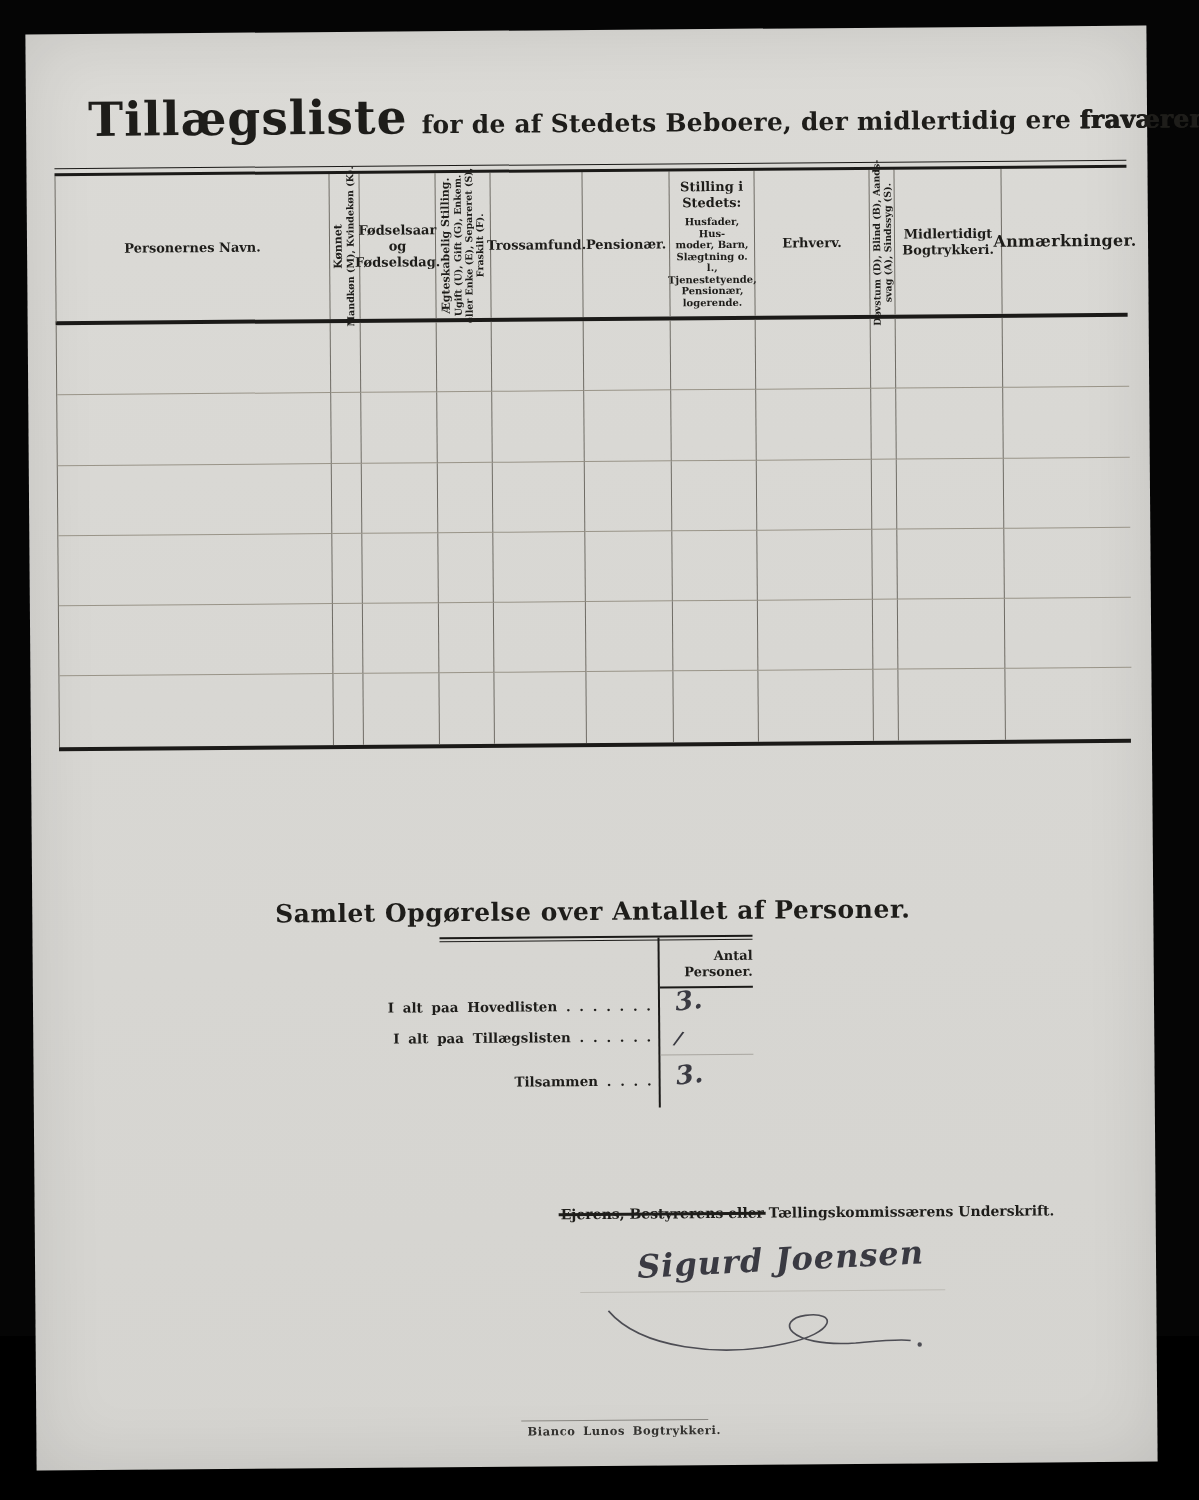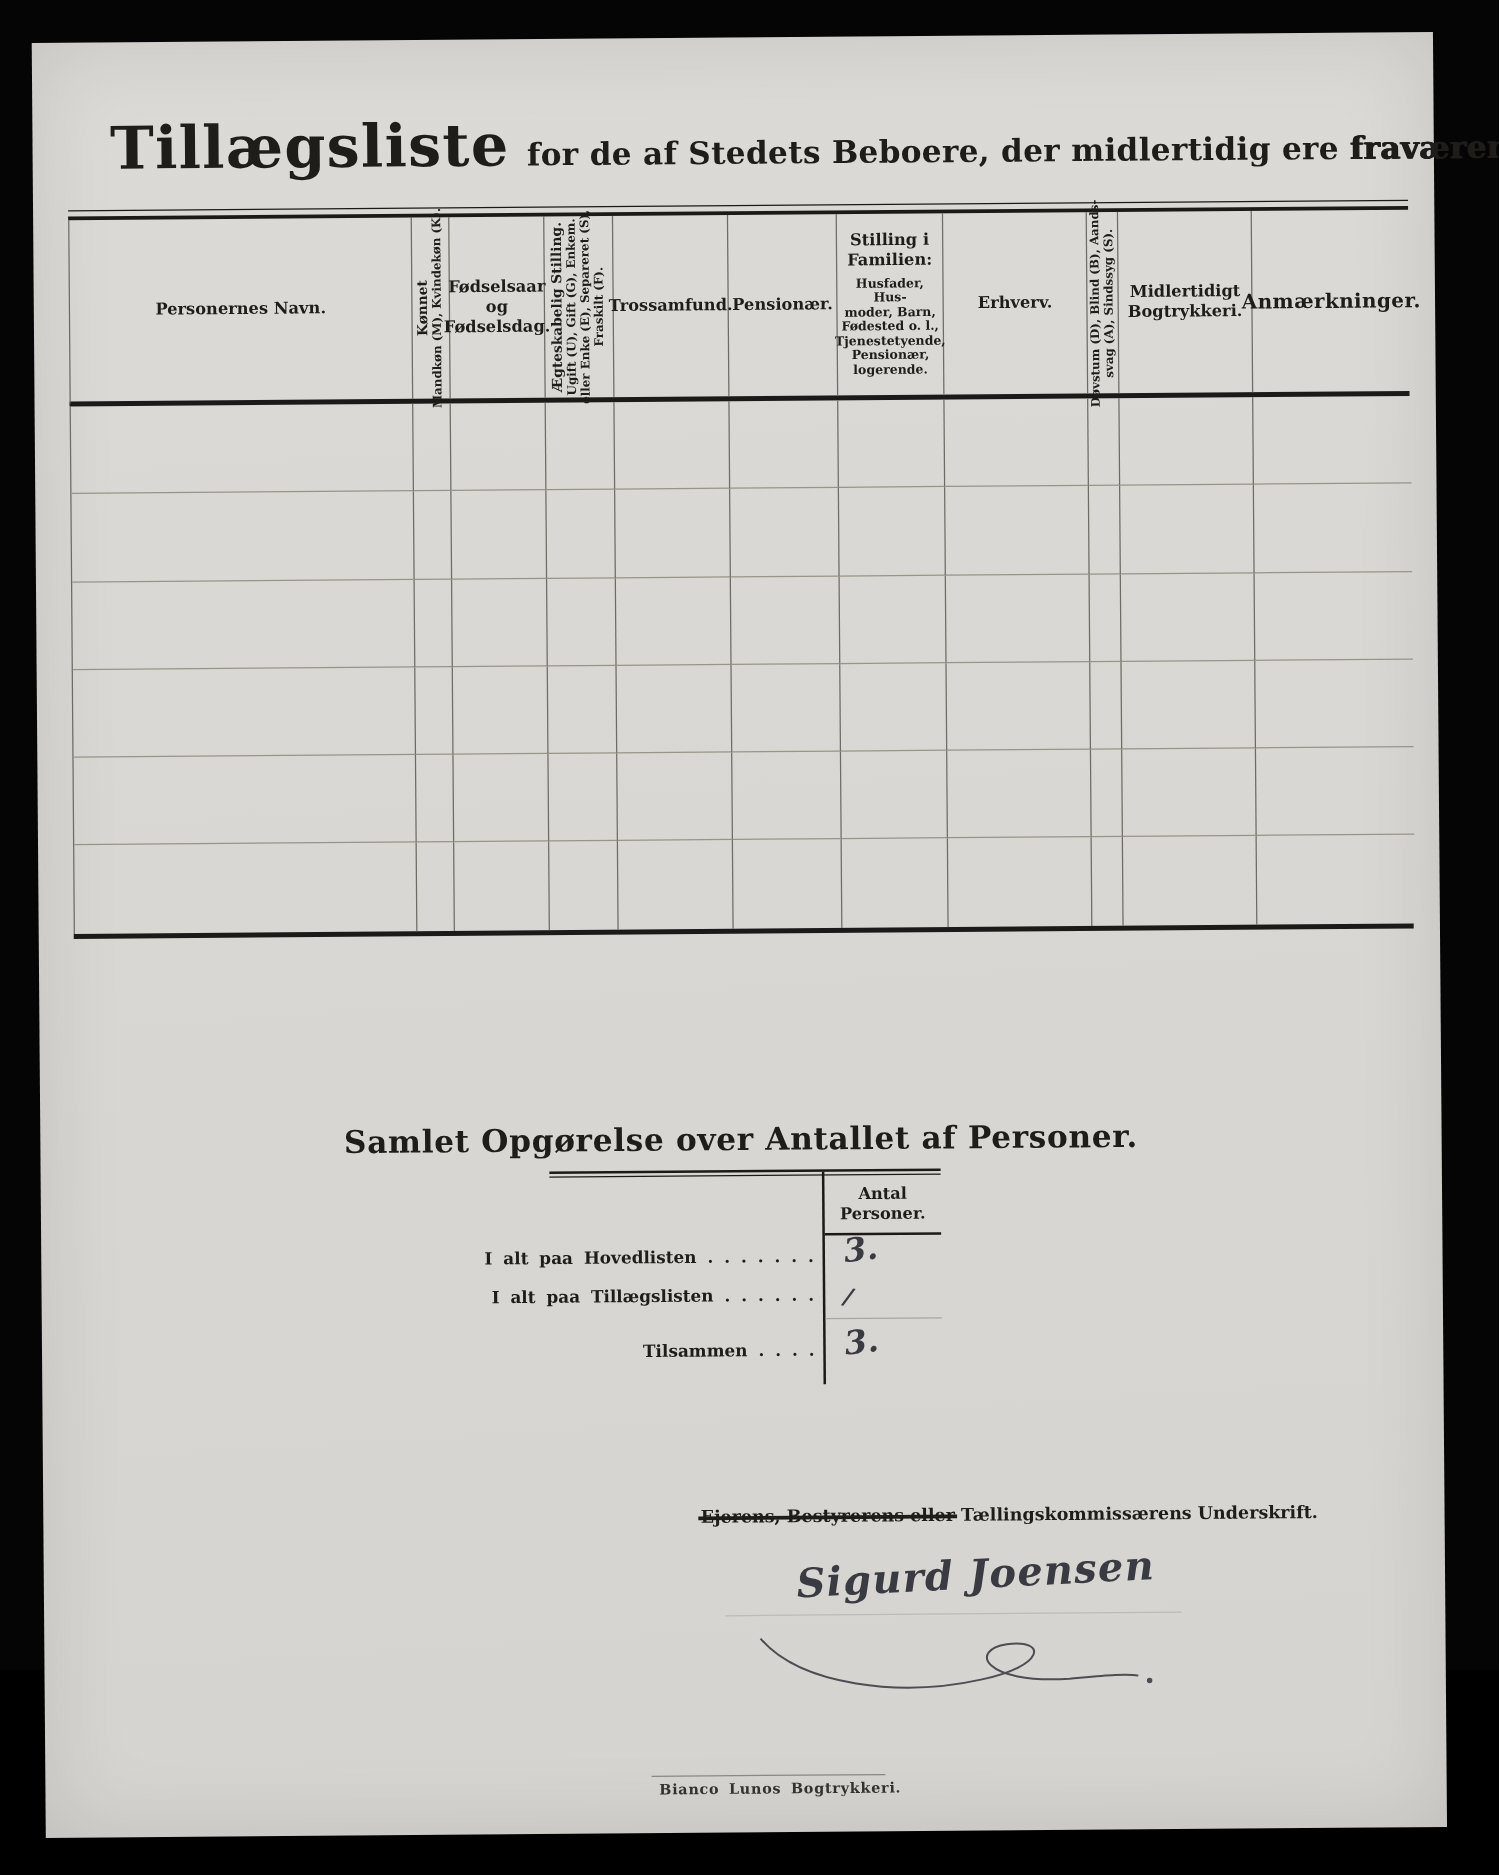--- a/index.html
+++ b/index.html
@@ -42,21 +42,21 @@
   .bgrid > div { border-bottom:1px solid var(--line-h,#999488); }
   .bgrid > div:nth-last-child(-n+11) { border-bottom:none; }
   .bottom-rule { height:4px; background:var(--rule,#1b1a18); }
 
   
   .s-title { position:absolute; left:0; top:867px; width:1121px; text-align:center; font-weight:bold; font-size:25px; letter-spacing:.5px; }
   .s-toprule { position:absolute; left:407px; top:906px; width:313px; height:6px; }
   .s-toprule::before { content:""; position:absolute; left:0; right:0; top:0; height:2px; background:var(--rule,#1b1a18); }
   .s-toprule::after  { content:""; position:absolute; left:0; right:0; top:4px; height:1px; background:var(--rule,#1b1a18); }
   .s-vline { position:absolute; left:625px; top:908px; width:2px; height:170px; background:var(--rule,#1b1a18); }
-  .s-valhead { position:absolute; left:627px; top:919px; width:93px; text-align:center; font-weight:bold; font-size:13px; line-height:16px; }
+  .s-valhead { position:absolute; left:627px; top:919px; width:93px; text-align:right; font-weight:bold; font-size:13px; line-height:16px; }
   .s-headrule { position:absolute; left:627px; top:957px; width:93px; height:2px; background:var(--rule,#1b1a18); }
   .s-thinrule { position:absolute; left:627px; top:1025px; width:93px; height:1px; background:#a9a6a0; }
   .s-label { position:absolute; left:298px; width:320px; text-align:right; font-weight:bold; font-size:13.5px; word-spacing:4px; white-space:nowrap; }
   .s-val { position:absolute; left:642px; font-style:italic; font-weight:bold; color:var(--hand,#3a3a42); }
   .v3 { font-size:26px; transform:rotate(-6deg); }
   .vd { font-size:18px; transform:rotate(10deg); }
 
   
   .sig-label { position:absolute; left:526px; top:1176px; font-weight:bold; font-size:14px; white-space:nowrap; }
   .struck { position:relative; display:inline-block; }
@@ -107,25 +107,25 @@
           </div>
         </div>
         <div class="hc">
           <div class="h13">Trossamfund.</div>
         </div>
         <div class="hc">
           <div class="h13">Pensionær.</div>
         </div>
         <div class="hc">
           <div class="h13">Stilling i</div>
-          <div class="h13">Familien:</div>
+          <div class="h13">Stedets:</div>
           <div class="gap6"></div>
           <div class="subl">Husfader, Hus-</div>
           <div class="subl">moder, Barn,</div>
-          <div class="subl">Fødested o. l.,</div>
+          <div class="subl">Slægtning o. l.,</div>
           <div class="subl">Tjenestetyende,</div>
           <div class="subl">Pensionær,</div>
           <div class="subl">logerende.</div>
         </div>
         <div class="hc">
           <div class="h13">Erhverv.</div>
         </div>
         <div class="hc">
           <div class="vwrap">
             <div class="rl2">Døvstum (D), Blind (B), Aands-</div>

